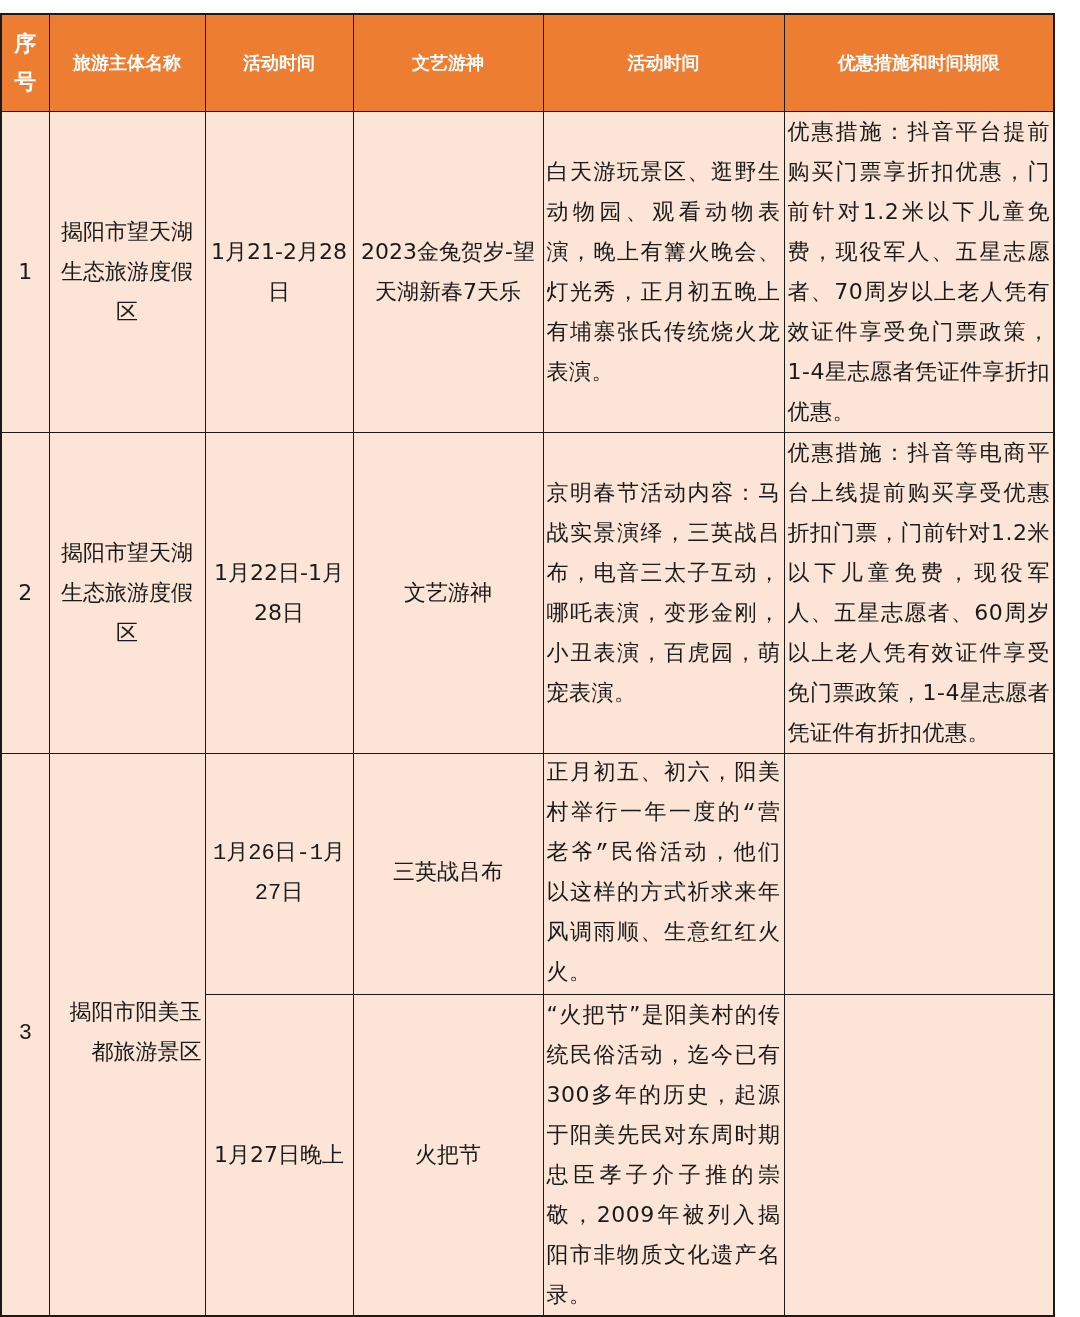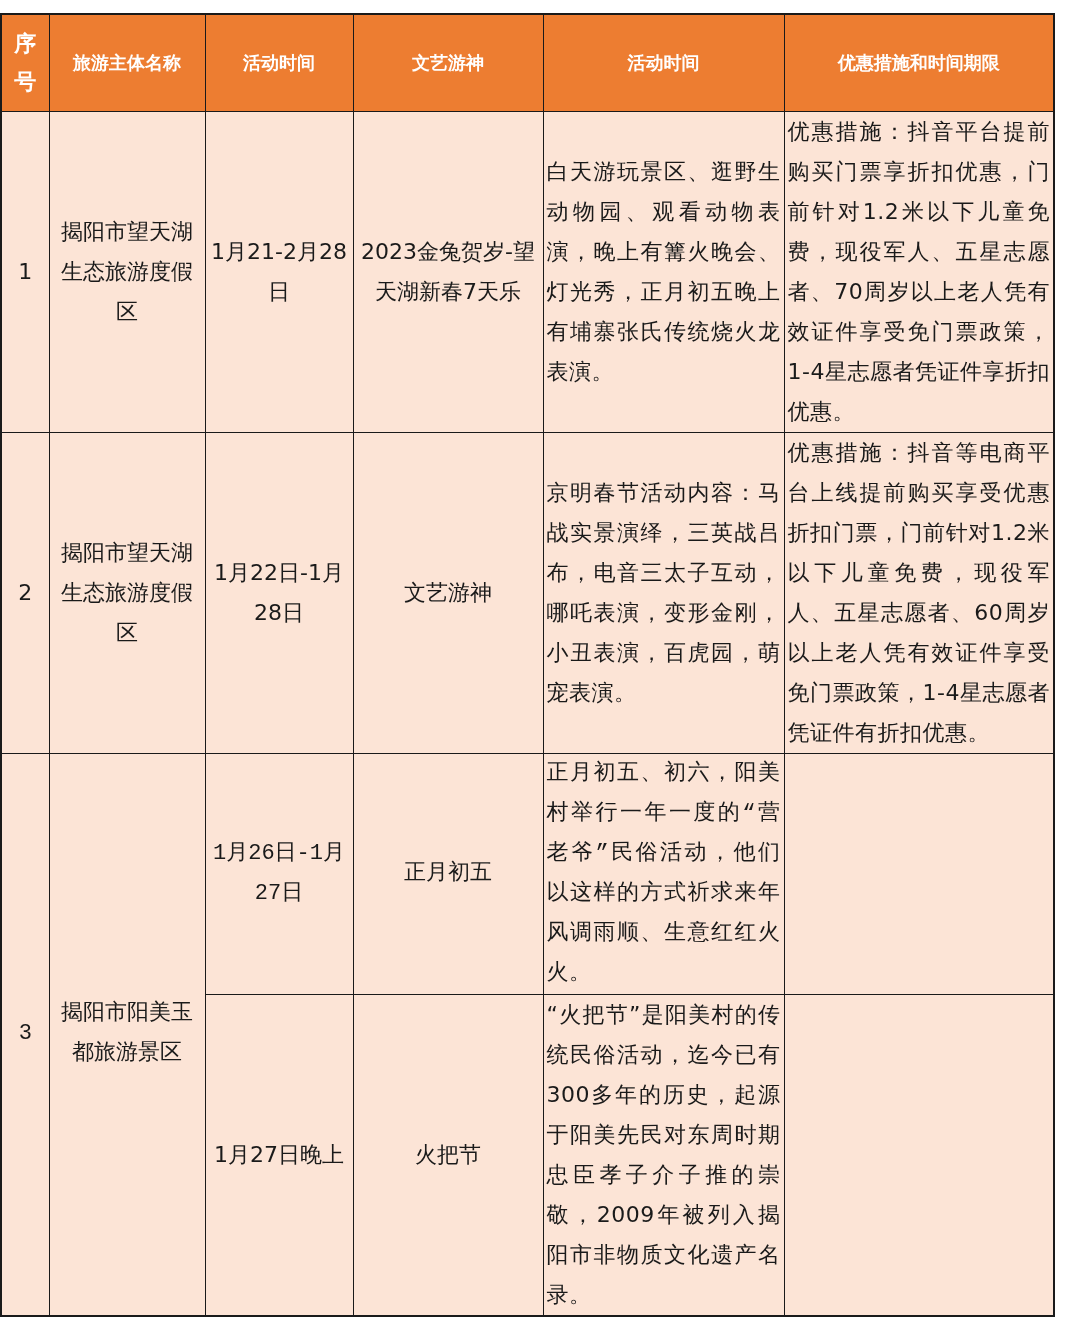--- a/index.html
+++ b/index.html
@@ -48,21 +48,21 @@
     .col-idx { width: 48px; }
     .col-org { width: 156px; }
     .col-time { width: 148px; }
     .col-name { width: 190px; }
     .col-content { width: 241px; }
     .col-offer { width: 270px; }
     tr.r1 td { height: 318px; }
     tr.r2 td { height: 317px; }
     tr.r3a td { height: 241px; font-family: Liberation Mono, monospace; }
     tr.r3b td { height: 317px; }
-    td.org-3 { vertical-align: middle; }
+    td.org-3 { vertical-align: middle; text-align: right; }
     .idx-text { font-size: 22px; }
   </style>
 </head>
 <body>
 
 <table class="events">
   <colgroup>
     <col class="col-idx">
     <col class="col-org">
     <col class="col-time">
@@ -94,21 +94,21 @@
       <td class="center">揭阳市望天湖生态旅游度假区</td>
       <td class="center">1月22日-1月28日</td>
       <td class="center">文艺游神</td>
       <td class="left">京明春节活动内容：马战实景演绎，三英战吕布，电音三太子互动，哪吒表演，变形金刚，小丑表演，百虎园，萌宠表演。</td>
       <td class="left">优惠措施：抖音等电商平台上线提前购买享受优惠折扣门票，门前针对1.2米以下儿童免费，现役军人、五星志愿者、60周岁以上老人凭有效证件享受免门票政策，1-4星志愿者凭证件有折扣优惠。</td>
     </tr>
     <tr class="r3a">
       <td class="center idx-text" rowspan="2">3</td>
       <td class="center org-3" rowspan="2">揭阳市阳美玉都旅游景区</td>
       <td class="center">1月26日-1月27日</td>
-      <td class="center">正月初五</td>
+      <td class="center">三英战吕布</td>
       <td class="left">正月初五、初六，阳美村举行一年一度的“营老爷”民俗活动，他们以这样的方式祈求来年风调雨顺、生意红红火火。</td>
       <td class="left"></td>
     </tr>
     <tr class="r3b">
       <td class="center">1月27日晚上</td>
       <td class="center">火把节</td>
       <td class="left">“火把节”是阳美村的传统民俗活动，迄今已有300多年的历史，起源于阳美先民对东周时期忠臣孝子介子推的崇敬，2009年被列入揭阳市非物质文化遗产名录。</td>
       <td class="left"></td>
     </tr>
   </tbody>

